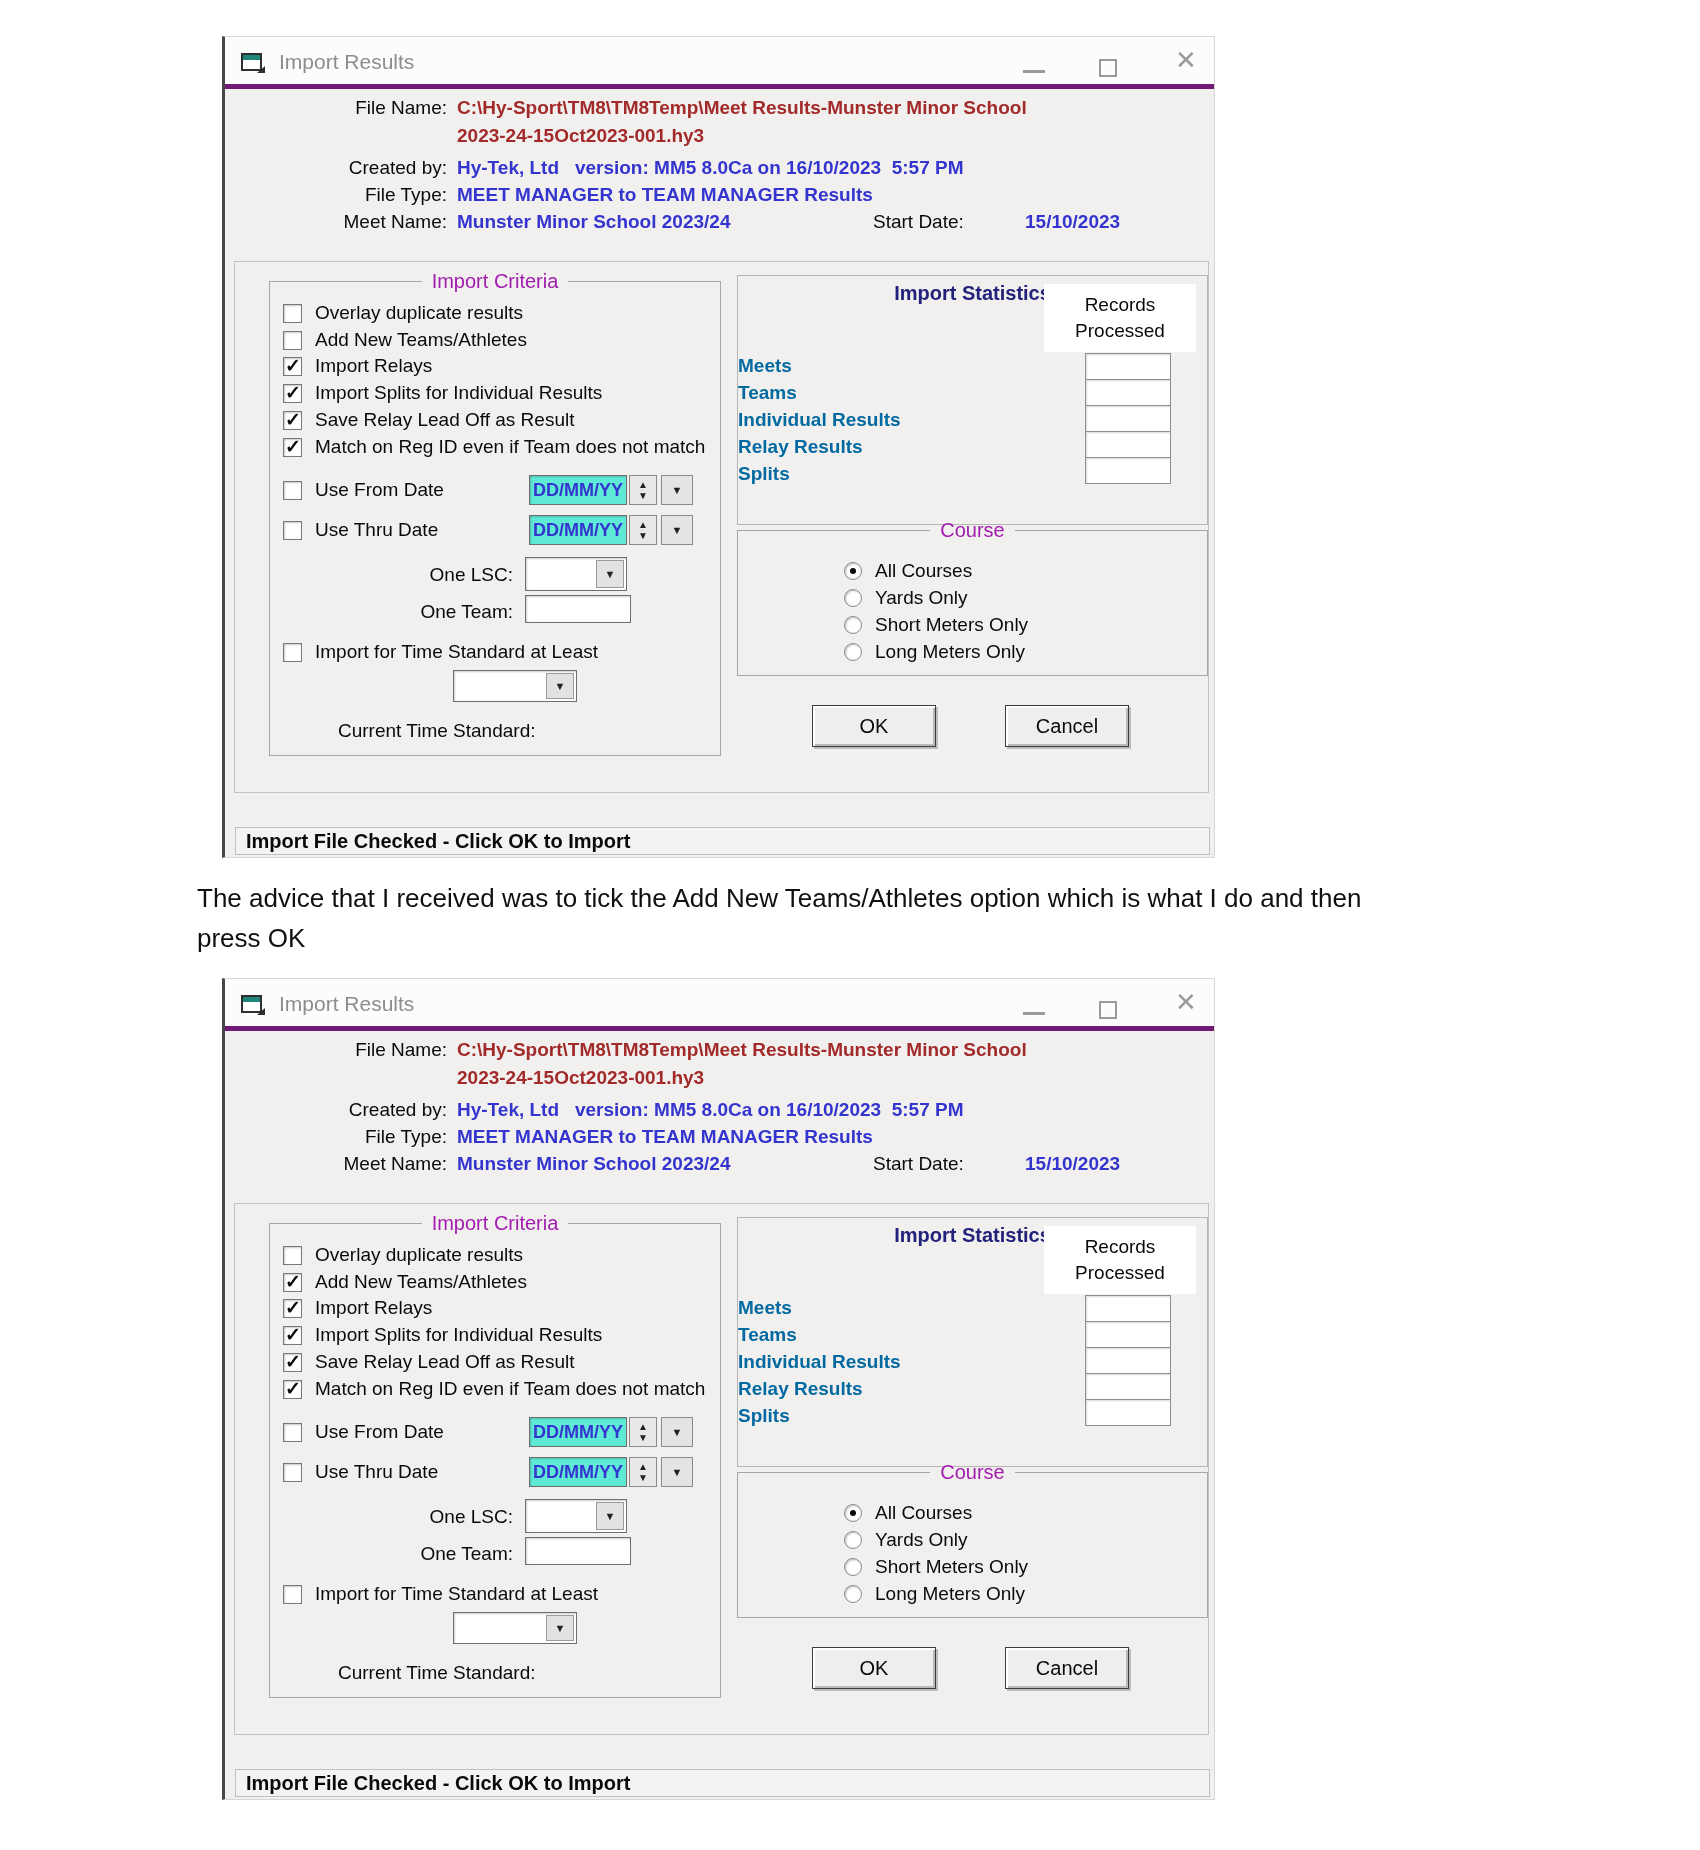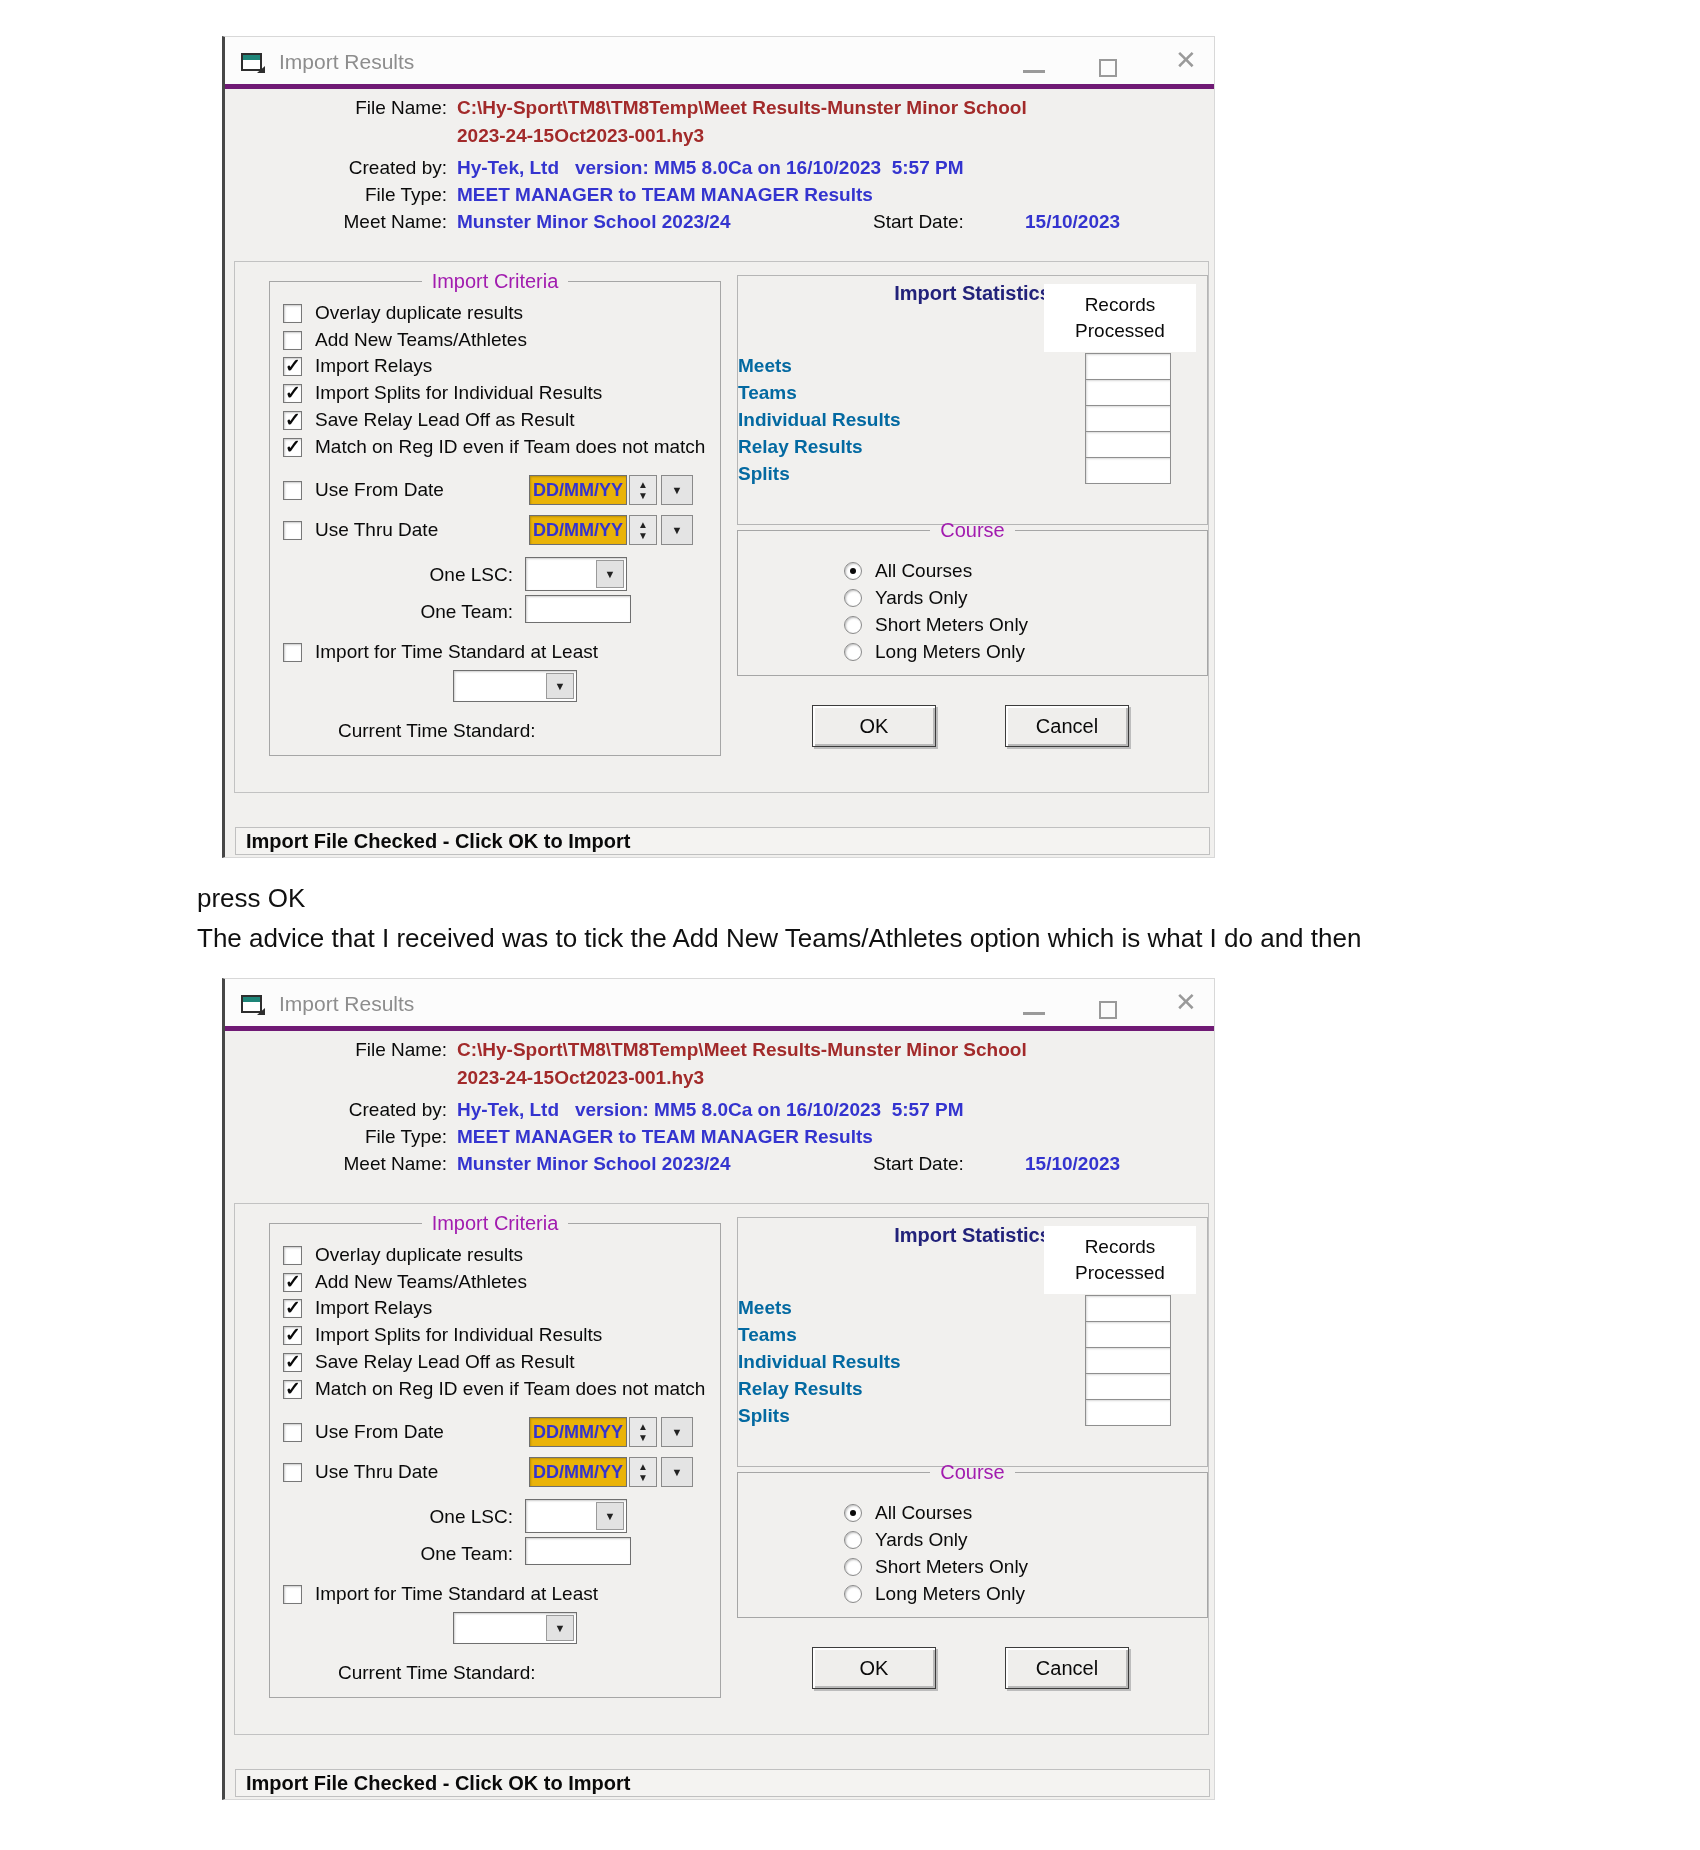--- a/index.html
+++ b/index.html
@@ -55,21 +55,21 @@
   .lbl { font-size:19px; color:#0a0a0a; white-space:nowrap; }
   .chk { width:19px; height:19px; background:#fff; border:1px solid #787878;
          box-shadow:inset 1px 1px 2px rgba(0,0,0,.22); position:relative; flex:none; }
   .chk .mark { display:none; position:absolute; left:1px; top:-4px; font-size:19px; font-weight:bold; color:#0a0a0a; }
   .chk.on .mark { display:block; }
   .radio { width:18px; height:18px; border-radius:50%; background:#fff; border:1px solid #8a8a8a;
            box-shadow:inset 1px 1px 2px rgba(0,0,0,.25); position:relative; flex:none; }
   .radio.on::after { content:""; position:absolute; left:5px; top:5px; width:6px; height:6px;
                      border-radius:50%; background:#0a0a0a; }
   .datecombo { position:absolute; display:flex; height:30px; align-items:stretch; }
-  .datefield { width:98px; background:#eab308; border:1px solid #6f6f6f;
+  .datefield { width:98px; background:#5eead4; border:1px solid #6f6f6f;
                box-shadow:inset 1px 1px 2px rgba(0,0,0,.2); display:flex; align-items:center;
                justify-content:center; font-size:18px; font-weight:bold; color:#3434cf; }
   .spin { width:28px; margin-left:2px; border:1px solid #8a8a8a; background:#e8e8e8;
           display:flex; flex-direction:column; align-items:center; justify-content:center;
           font-size:10px; line-height:1.1; color:#222; }
   .dropbtn { width:32px; margin-left:4px; border:1px solid #8a8a8a; background:#e4e4e4;
              display:flex; align-items:center; justify-content:center; font-size:11px; color:#222; }
   .fieldlabel { position:absolute; font-size:19px; color:#0a0a0a; text-align:right; width:200px; left:88px; white-space:nowrap; }
   .combo { position:absolute; display:flex; background:#fff; border:1px solid #6f6f6f;
            box-shadow:inset 1px 1px 2px rgba(0,0,0,.2); }
@@ -259,22 +259,22 @@
     <span class="lbl">Long Meters Only</span>
   </div>
 
   <div class="btn" style="left:587px; top:668px;">OK</div>
   <div class="btn" style="left:780px; top:668px;">Cancel</div>
 
   <div class="statusbar">Import File Checked - Click OK to Import</div>
 </div>
 
 <div class="note">
+  <div>The advice that I received was to tick the Add New Teams/Athletes option which is what I do and then</div>
   <div>press OK</div>
-  <div>The advice that I received was to tick the Add New Teams/Athletes option which is what I do and then</div>
 </div>
 
 <div class="dialog" style="top:978px;">
   <div class="titlebar">
     <div class="win-icon">
       <div class="ibody"></div>
         <div class="ibar"></div>
         <div class="ifold"></div>
     </div>
     <span class="title-text">Import Results</span>

